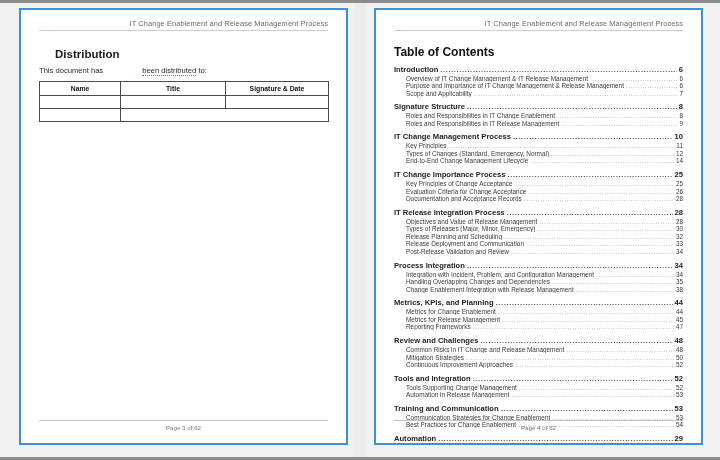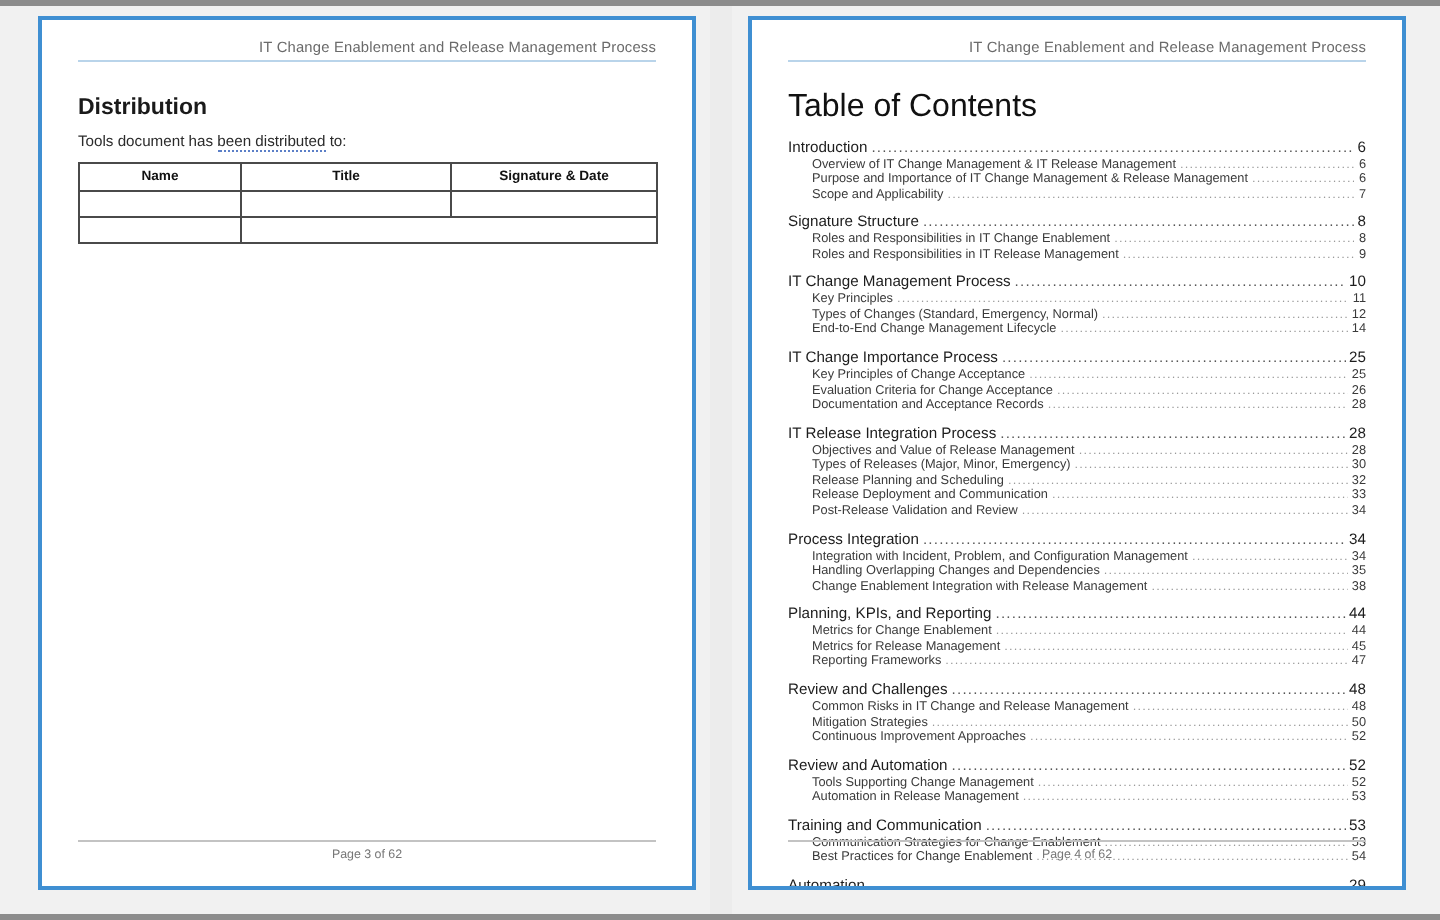--- a/index.html
+++ b/index.html
@@ -69,30 +69,31 @@
     border-bottom: 1px solid #b9d4ea;
     white-space: nowrap;
   }
 
   
   .left-body { padding-top: 17px; }
   .section-title {
     font-size: 11.5px;
     font-weight: bold;
     color: #1a1a1a;
-    margin: 0 0 6px 0;
+    margin: 0 0 6px 16px;
   }
   .intro-line {
     font-size: 7.6px;
     color: #2b2b2b;
     margin: 0 0 6px 0;
   }
   .squiggle {
     border-bottom: 1px dotted #5b7fc7;
     padding-bottom: 0px;
+    margin-left: 37px;
   }
   .dist-table {
     border-collapse: collapse;
     width: 286px;
     table-layout: fixed;
   }
   .dist-table th, .dist-table td {
     border: 1px solid #4a4a4a;
     font-size: 6.8px;
     height: 12px;
@@ -104,35 +105,35 @@
     color: #111;
     height: 13px;
   }
   .dist-table td { background: #fff; }
   .col-name { width: 80px; }
   .col-title { width: 104px; }
   .col-sig { width: 102px; }
 
   
   .toc-title {
-    font-size: 16px;
-    font-weight: normal;
+    font-size: 12px;
+    font-weight: bold;
     color: #111;
     margin: 14px 0 5px 0;
   }
   .toc-list { display: block; }
   .toc-row {
     display: flex;
     align-items: baseline;
     white-space: nowrap;
     overflow: hidden;
   }
   .toc-lvl1 {
     font-size: 7.6px;
-    font-weight: normal;
+    font-weight: bold;
     color: #1d1d1d;
     margin-top: 5.5px;
     margin-bottom: 1px;
   }
   .toc-lvl2 {
     font-size: 6.4px;
     font-weight: normal;
     color: #3a3a3a;
     padding-left: 12px;
     margin-bottom: 0.6px;
@@ -169,21 +170,21 @@
   <div class="top-edge"></div>
   <div class="gutter"></div>
   <div class="bottom-edge"></div>
 
   <div class="page page-left">
     <div class="page-inner">
       <div class="doc-header">IT Change Enablement and Release Management Process</div>
 
       <div class="left-body">
         <div class="section-title">Distribution</div>
-        <div class="intro-line"><span>Tools document has </span><span class="squiggle">been distributed</span><span> to:</span></div>
+        <div class="intro-line"><span>This document has </span><span class="squiggle">been distributed</span><span> to:</span></div>
 
         <table class="dist-table">
           <thead>
             <tr>
               <th class="col-name">Name</th>
               <th class="col-title">Title</th>
               <th class="col-sig">Signature &amp; Date</th>
             </tr>
           </thead>
           <tbody>
@@ -330,21 +331,21 @@
             <span class="toc-label">Handling Overlapping Changes and Dependencies</span>
             <span class="toc-dots">........................................................................................................................................................................................................</span>
             <span class="toc-page">35</span>
           </div>
           <div class="toc-row toc-lvl2">
             <span class="toc-label">Change Enablement Integration with Release Management</span>
             <span class="toc-dots">........................................................................................................................................................................................................</span>
             <span class="toc-page">38</span>
           </div>
           <div class="toc-row toc-lvl1">
-            <span class="toc-label">Planning, KPIs, and Reporting</span>
+            <span class="toc-label">Metrics, KPIs, and Planning</span>
             <span class="toc-dots">........................................................................................................................................................................................................</span>
             <span class="toc-page">44</span>
           </div>
           <div class="toc-row toc-lvl2">
             <span class="toc-label">Metrics for Change Enablement</span>
             <span class="toc-dots">........................................................................................................................................................................................................</span>
             <span class="toc-page">44</span>
           </div>
           <div class="toc-row toc-lvl2">
             <span class="toc-label">Metrics for Release Management</span>
@@ -370,21 +371,21 @@
             <span class="toc-label">Mitigation Strategies</span>
             <span class="toc-dots">........................................................................................................................................................................................................</span>
             <span class="toc-page">50</span>
           </div>
           <div class="toc-row toc-lvl2">
             <span class="toc-label">Continuous Improvement Approaches</span>
             <span class="toc-dots">........................................................................................................................................................................................................</span>
             <span class="toc-page">52</span>
           </div>
           <div class="toc-row toc-lvl1">
-            <span class="toc-label">Review and Automation</span>
+            <span class="toc-label">Tools and Integration</span>
             <span class="toc-dots">........................................................................................................................................................................................................</span>
             <span class="toc-page">52</span>
           </div>
           <div class="toc-row toc-lvl2">
             <span class="toc-label">Tools Supporting Change Management</span>
             <span class="toc-dots">........................................................................................................................................................................................................</span>
             <span class="toc-page">52</span>
           </div>
           <div class="toc-row toc-lvl2">
             <span class="toc-label">Automation in Release Management</span>

